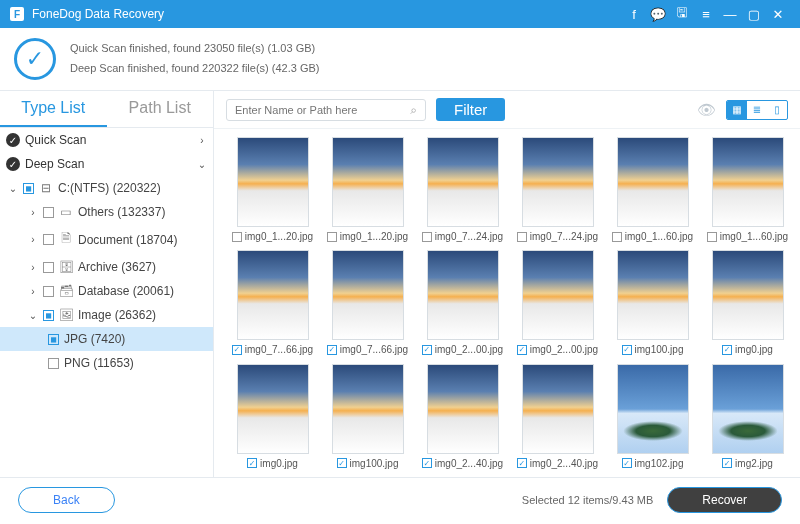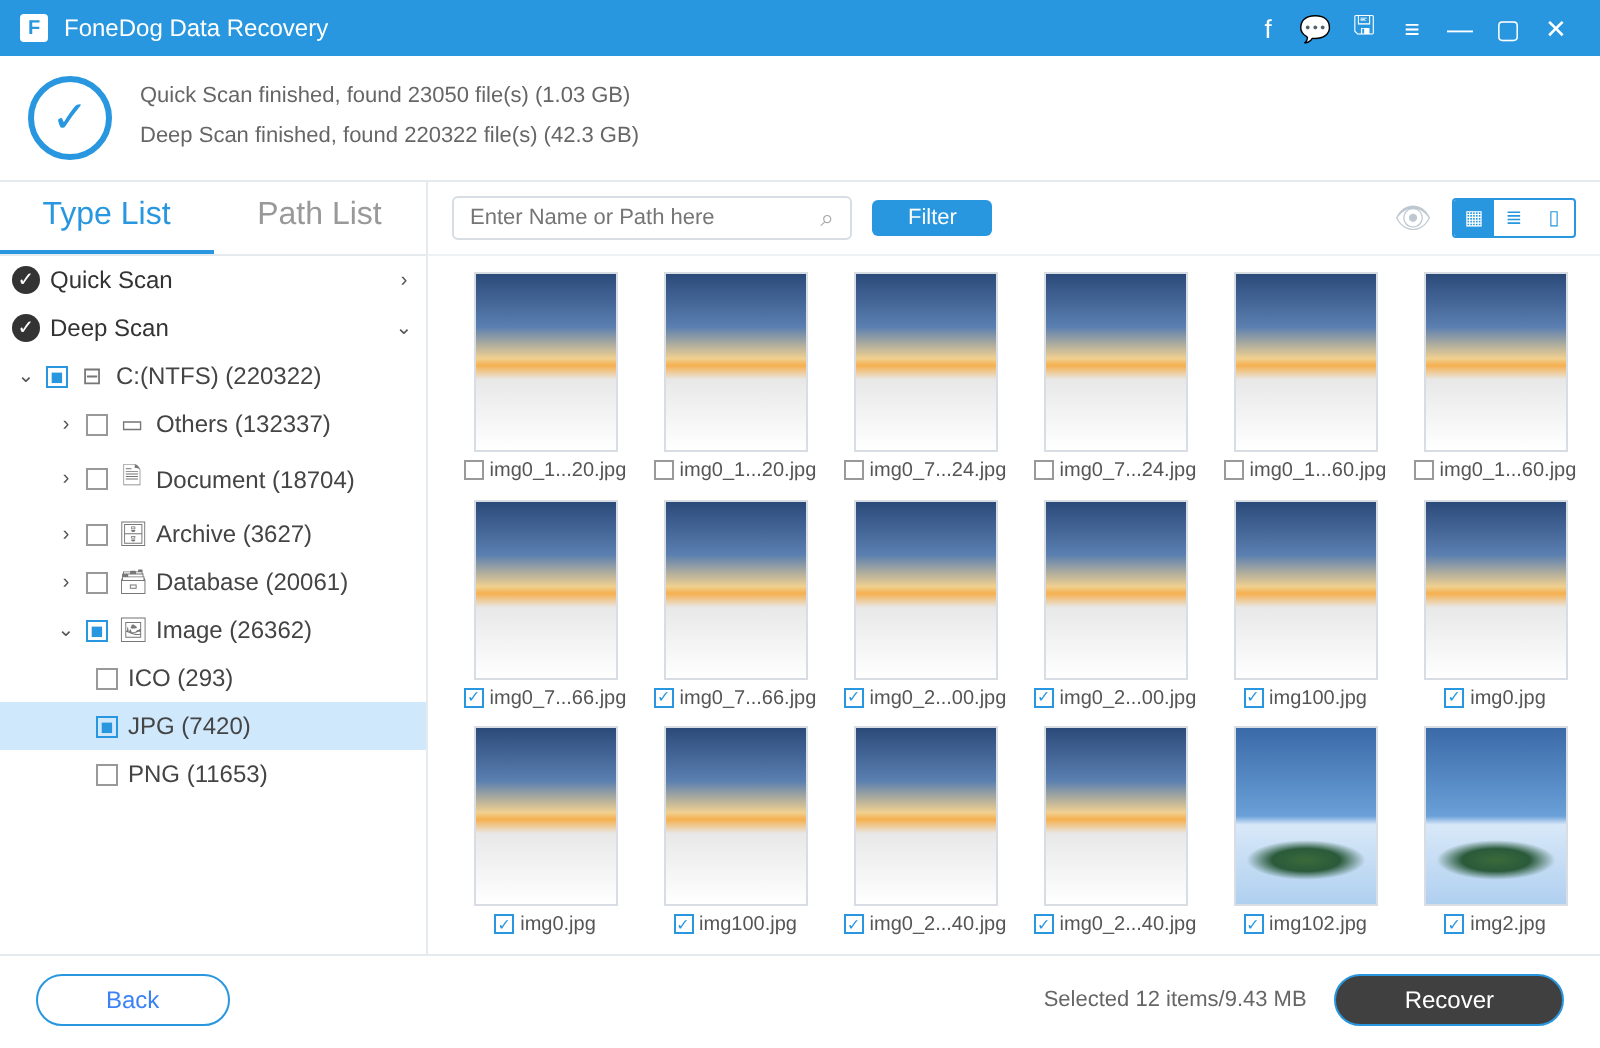--- a/index.html
+++ b/index.html
@@ -29,33 +29,33 @@
 .node.selected { background: #cfe8fb; }
 .node.dark { font-weight: 500; color:#333; }
 .dark .dot{width:14px;height:14px;border-radius:50%;background:#333;color:#fff;display:inline-flex;align-items:center;justify-content:center;font-size:10px;}
 .indent1{padding-left:8px}.indent2{padding-left:28px}.indent3{padding-left:48px}
 
 .main { flex: 1; display: flex; flex-direction: column; }
 .toolbar { display: flex; align-items: center; padding: 7px 12px; gap: 10px; border-bottom: 1px solid #eef2f5; }
 .search { flex: 0 0 200px; display: flex; align-items: center; border: 1px solid #d7dde2; border-radius: 3px; padding: 3px 8px; height: 22px;}
 .search input { flex:1; border: none; outline: none; font-size: 11px; color: #666; background: transparent; }
 .search .sicon { color: #aaa; font-size: 12px; }
-.filter { background: #2897e0; color: #fff; padding: 3px 18px; border-radius: 3px; font-size: 11px; cursor: pointer; border:none;}
+.filter { background: #2897e0; color: #fff; padding: 3px 18px; border-radius: 3px; font-size: 15px; cursor: pointer; border:none;}
 .toolbar .spacer { flex: 1; }
 .eye { color: #bfc8d0; font-size: 15px; cursor:pointer; }
 .viewbtns { display:flex; border:1px solid #2897e0; border-radius:2px; overflow:hidden;}
 .viewbtns .vb{width:20px;height:18px;display:flex;align-items:center;justify-content:center;font-size:10px;color:#2897e0;cursor:pointer;}
 .viewbtns .vb.active{background:#2897e0;color:#fff;}
 
 .grid { flex:1; overflow:auto; padding: 8px 8px 8px 14px; display:grid; grid-template-columns: repeat(6, 1fr); gap: 8px 6px; }
 .item { display:flex; flex-direction:column; align-items:center; }
 .thumb { width: 72px; height: 90px; border:1px solid #d7dde2; background: linear-gradient(to bottom, #2b4a7a 0%, #5a7fb0 30%, #f0d090 48%, #f5b050 52%, #e8e8e8 60%, #fff 100%); position:relative;}
 .thumb.island::after{content:"";position:absolute;bottom:12px;left:5px;right:5px;height:20px;background:radial-gradient(ellipse at center,#3a6a3a 0%,#2a5a3a 40%,transparent 70%);}
 .thumb.island{background:linear-gradient(to bottom,#3a6aa8 0%,#6aa0d8 50%,#d8e8f8 55%,#b0d0f0 100%);}
-.cap { display:flex; gap:3px; font-size: 10px; color:#555; margin-top:4px; max-width:82px;}
+.cap { display:flex; align-items:center; gap:3px; font-size: 10px; color:#555; margin-top:4px; max-width:82px;}
 .cap .cb2{width:10px;height:10px;border:1px solid #999;display:inline-flex;align-items:center;justify-content:center;font-size:8px;color:#2897e0;flex-shrink:0;}
 .cap .cb2.checked{border-color:#2897e0;}
 .cap span.txt{overflow:hidden;text-overflow:ellipsis;white-space:nowrap;}
 
 .footer { height: 44px; border-top:1px solid #e5eaef; display:flex; align-items:center; padding: 0 18px; gap: 14px;}
 .btn { border:1.5px solid #2897e0; color:#3b82f6; background:#fff; padding: 5px 34px; border-radius: 14px; font-size:12px; cursor:pointer;}
 .btn.primary { background:#404040; color:#fff; }
 .footer .spacer{flex:1;}
 .footer .sel{font-size:11px;color:#666;}
 </style>
@@ -132,24 +132,20 @@
       <span class="arrow">›</span>
       <span class="cb"></span>
       <span class="icn">🗃</span>
       <span>Database (20061)</span>
     </div>
     <div class="node indent2">
       <span class="arrow">⌄</span>
       <span class="cb checked">◼</span>
       <span class="icn">🖼</span>
       <span>Image (26362)</span>
-    </div>
-    <div class="node indent3">
-      <span class="cb"></span>
-      <span>ICO (293)</span>
     </div>
     <div class="node indent3 selected">
       <span class="cb checked">◼</span>
       <span>JPG (7420)</span>
     </div>
     <div class="node indent3">
       <span class="cb"></span>
       <span>PNG (11653)</span>
     </div>
   </div>

